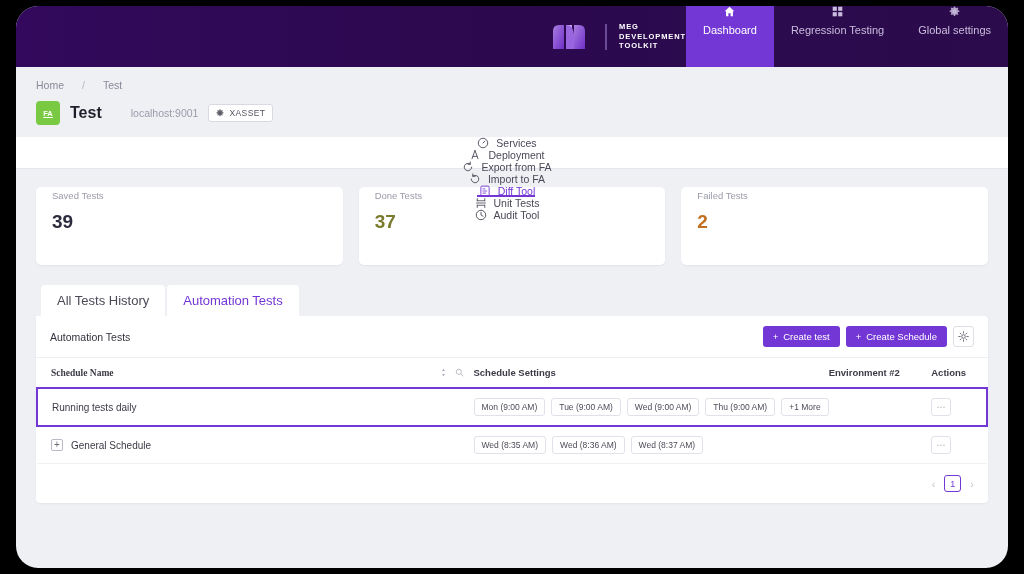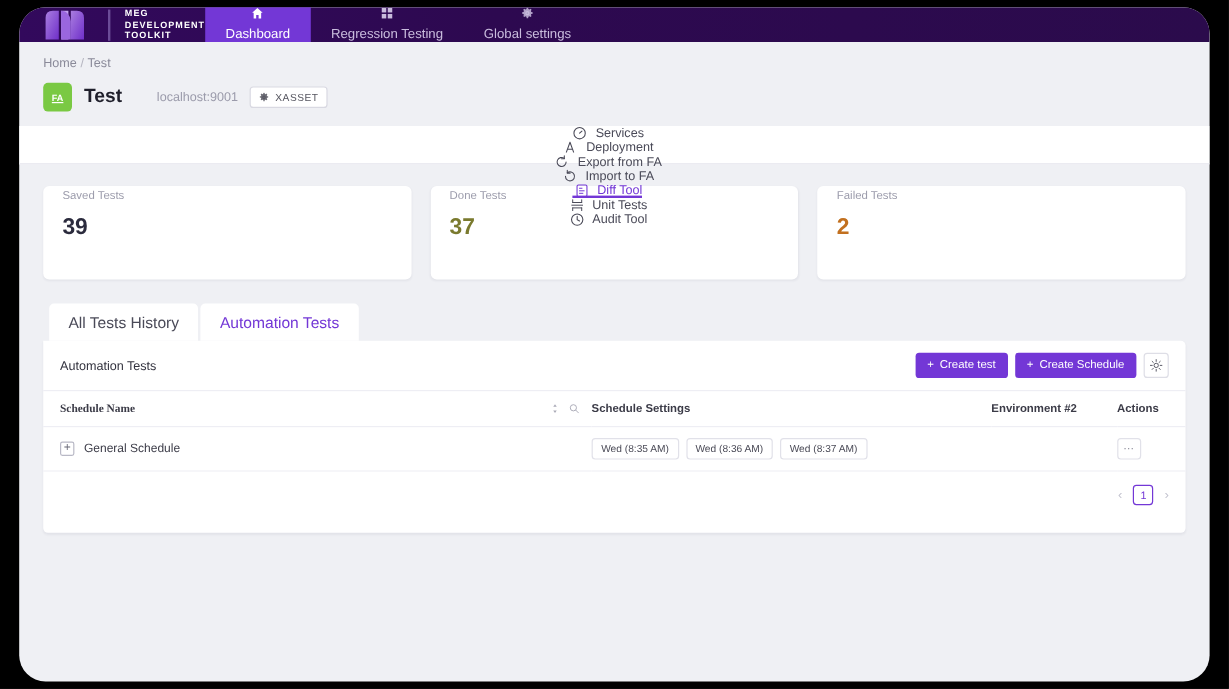--- a/index.html
+++ b/index.html
@@ -14,25 +14,25 @@
     left: 16px; top: 6px;
     width: 992px; height: 562px;
     background: #eff0f4;
     border-radius: 22px;
     overflow: hidden;
   }
 
   
   .topbar {
     position: relative;
-    height: 29px;
+    height: 61px;
     background: linear-gradient(90deg, #32095c 0%, #2d0950 40%, #2b0b4c 100%);
     display: flex;
     align-items: stretch;
-    justify-content: flex-start;
+    justify-content: flex-end;
   }
   .brand { display: flex; align-items: center; padding-left: 20px; gap: 12px; }
   .logo-mark { width: 42px; height: 26px; display: block; }
   .brand-divider { width: 2px; height: 26px; background: #7a5ea8; opacity: .8; }
   .brand-text {
     color: #ffffff;
     font-size: 7.5px;
     font-weight: bold;
     letter-spacing: .9px;
     line-height: 9.5px;
@@ -49,21 +49,21 @@
     flex-direction: column;
   }
   .topnav-item.active { background: #7337d6; color: #fff; }
   .topnav-item svg { display: block; }
 
   
   .breadcrumb {
     padding: 12px 0 0 20px;
     font-size: 10.5px;
     color: #8a8a99;
-    display: flex; gap: 3px; align-items: flex-start;
+    display: flex; gap: 18px; align-items: flex-start;
   }
   .breadcrumb .crumb { cursor: pointer; }
   .breadcrumb .sep { color: #b5b5c0; }
 
   
   .title-row {
     display: flex; align-items: center; gap: 10px;
     padding: 10px 0 0 20px;
   }
   .fa-badge {
@@ -428,20 +428,40 @@
             <th style="width:11%">
               <span>Environment #2</span>
             </th>
             <th style="width:6%">
               <span>Actions</span>
             </th>
           </tr>
         </thead>
         <tbody>
 
+          <tr class="selected-row">
+            <td>
+              <div class="name-cell">
+                <span>Running tests daily</span>
+              </div>
+            </td>
+            <td>
+              <div class="chips">
+                <span class="chip">Mon (9:00 AM)</span>
+                <span class="chip">Tue (9:00 AM)</span>
+                <span class="chip">Wed (9:00 AM)</span>
+                <span class="chip">Thu (9:00 AM)</span>
+                <span class="chip">+1 More</span>
+              </div>
+            </td>
+            <td></td>
+            <td>
+              <span class="dots-btn">⋯</span>
+            </td>
+          </tr>
 
           <tr>
             <td>
               <div class="name-cell">
                 <span class="expander">+</span>
                 <span>General Schedule</span>
               </div>
             </td>
             <td>
               <div class="chips">

